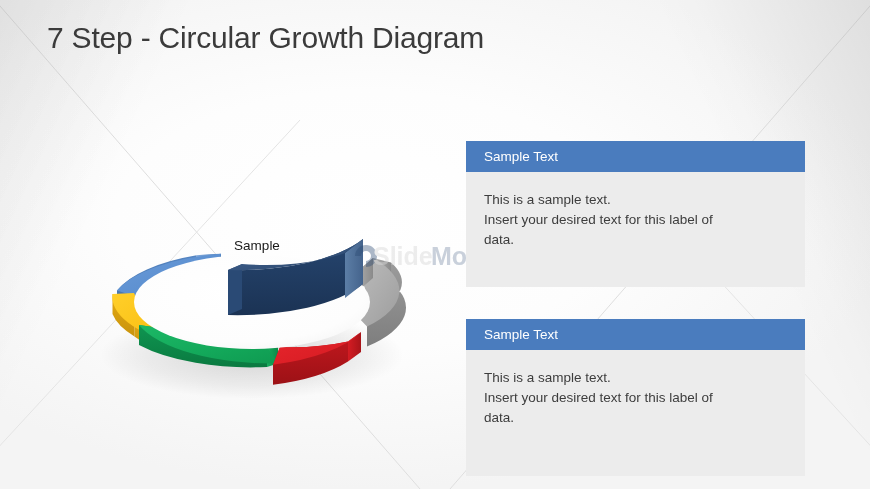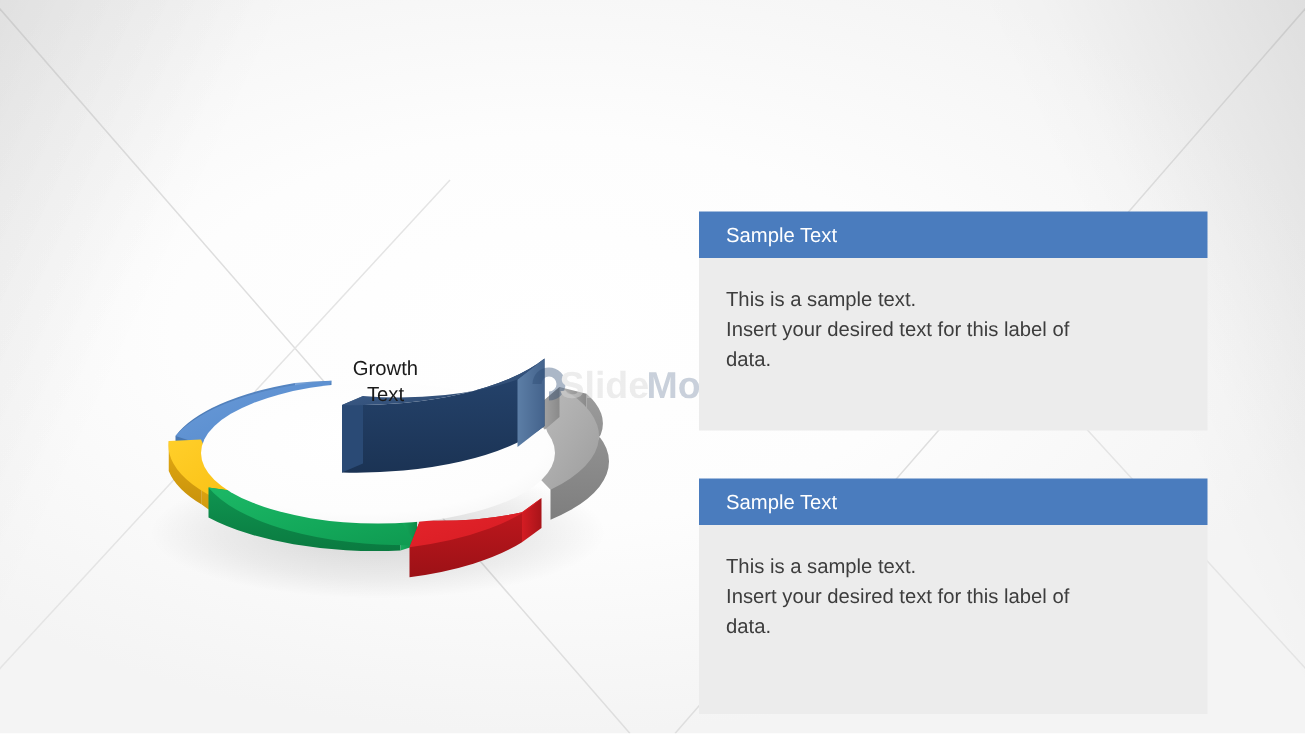--- a/index.html
+++ b/index.html
@@ -130,20 +130,21 @@
   <div class="bg-diagonals">
     <svg viewBox="0 0 870 489" xmlns="http://www.w3.org/2000/svg">
       <line x1="-40" y1="-40" x2="420" y2="489" stroke="#dedede" stroke-width="1"></line>
       <line x1="910" y1="-40" x2="450" y2="489" stroke="#dedede" stroke-width="1"></line>
       <line x1="-40" y1="489" x2="300" y2="120" stroke="#e4e4e4" stroke-width="1"></line>
       <line x1="910" y1="489" x2="600" y2="150" stroke="#e4e4e4" stroke-width="1"></line>
     </svg>
   </div>
   <div class="bg-vignette"></div>
 
+  <div class="slide-title">7 Step - Circular Growth Diagram</div>
 
   <div class="diagram-wrap">
     <svg width="350" height="300" viewBox="0 0 350 300" xmlns="http://www.w3.org/2000/svg">
       <defs>
 
         <linearGradient id="gNavyTop" x1="0" y1="0" x2="1" y2="1">
           <stop offset="0%" stop-color="#44699a"></stop>
           <stop offset="55%" stop-color="#35537d"></stop>
           <stop offset="100%" stop-color="#2b4668"></stop>
         </linearGradient>
@@ -343,22 +344,21 @@
                  A 140 56 0 0 0 281.0 127.0
                  L 263.0 141.0
                  A 118 47 0 0 1 160.0 152.0 Z" fill="url(#gNavyTop)"></path>
 
         <path d="M 152.0 155.0 L 205.0 133.0 L 268.0 133.5" fill="none" stroke="rgba(255,255,255,0.10)" stroke-width="1"></path>
       </g>
 
     </svg>
 
     <div class="center-label">
-      <span>Growth</span>
-      <span>Text</span>
+      <span>Sample</span>
     </div>
   </div>
 
   <div class="watermark">
     <svg width="205" height="36" viewBox="0 0 205 36" xmlns="http://www.w3.org/2000/svg">
       <g opacity="0.5">
 
         <path d="M 8 18 a 11 11 0 1 1 11 11 l 0 -6 a 5 5 0 1 0 -5 -5 z" fill="#2c4a72" opacity="0.85"></path>
         <text x="26" y="27" font-family="'Liberation Sans', sans-serif" font-size="25" font-weight="bold" fill="#d8d8d8">Slide</text>
         <text x="84" y="27" font-family="'Liberation Sans', sans-serif" font-size="25" font-weight="bold" fill="#2c4a72" opacity="0.55">Model</text>

